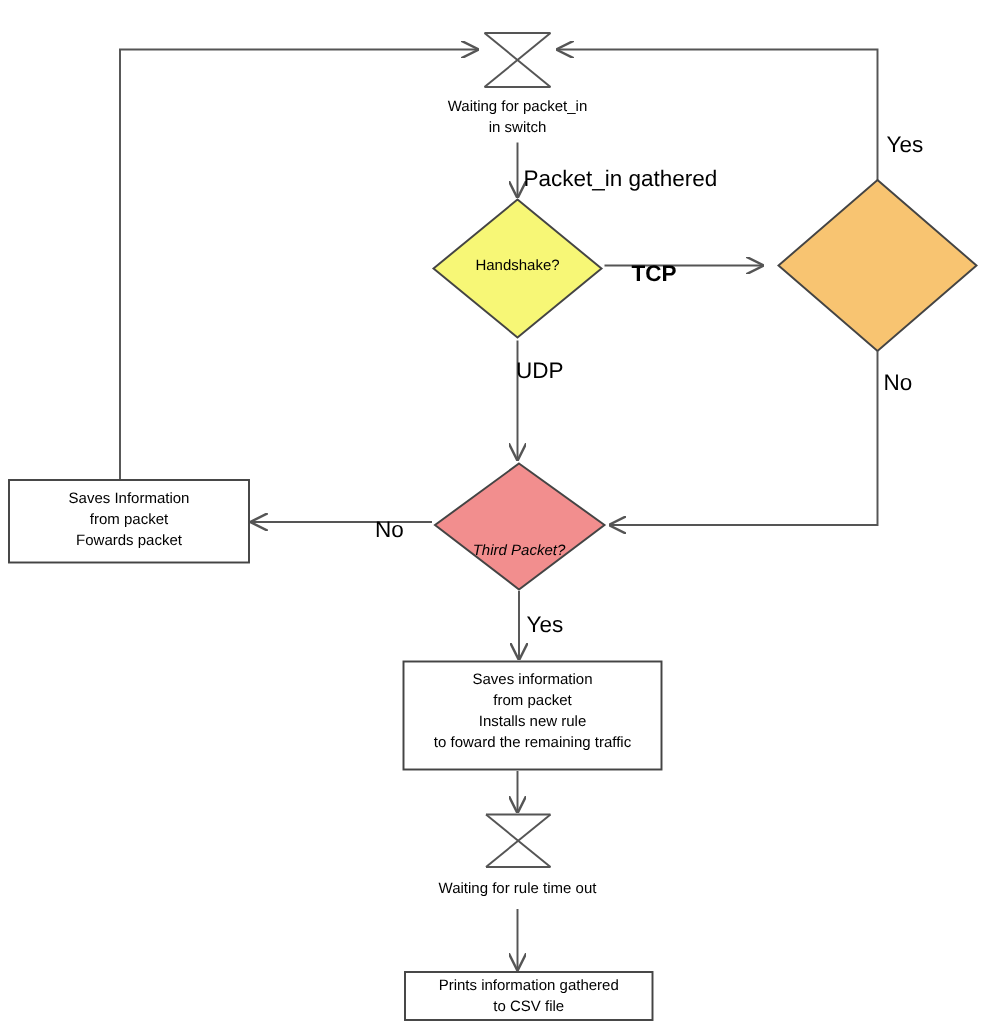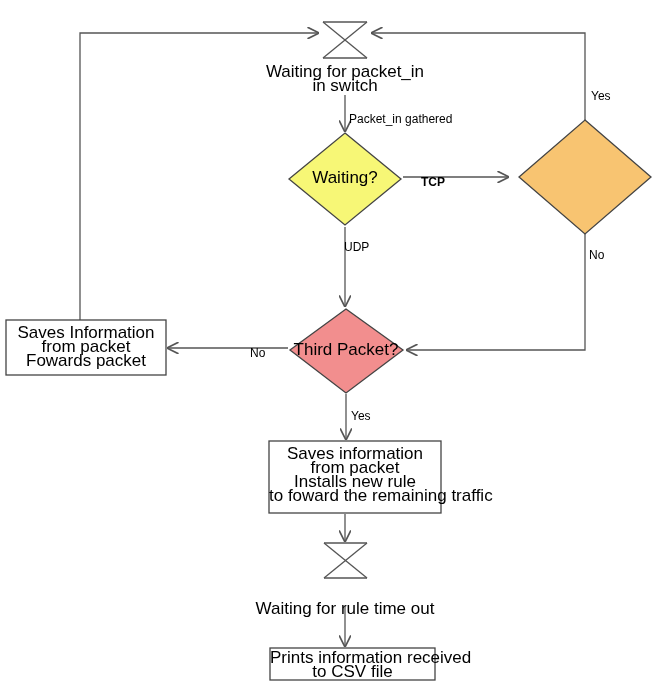--- a/index.html
+++ b/index.html
@@ -20,29 +20,29 @@
   }
   svg.flow {
     position: absolute;
     left: 0;
     top: 0;
     width: 664px;
     height: 686px;
   }
   .node-text {
     position: absolute;
-    font-size: 17px;
+    font-size: 10px;
     line-height: 14px;
     text-align: center;
     white-space: pre;
     color: #000;
   }
   .edge-label {
     position: absolute;
-    font-size: 12px;
+    font-size: 15px;
     line-height: 13px;
     color: #000;
     white-space: pre;
   }
 </style>
 </head>
 <body>
 
 <div id="canvas">
 
@@ -101,44 +101,44 @@
 
       <rect x="270" y="648" width="165" height="32" fill="#FFFFFF" stroke="#444444" stroke-width="1.3"></rect>
     </g>
   </svg>
 
   <div class="node-text" style="left:245px; top:65px; width:200px;">Waiting for packet_in
 in switch</div>
 
   <div class="edge-label" style="left:349px; top:113px;">Packet_in gathered</div>
 
-  <div class="node-text" style="left:285px; top:171px; width:120px;">Waiting?</div>
+  <div class="node-text" style="left:285px; top:171px; width:120px;">Handshake?</div>
 
   <div class="edge-label" style="left:421px; top:176px;font-weight:bold;">TCP</div>
 
   <div class="edge-label" style="left:591px; top:90px;">Yes</div>
 
 
   <div class="edge-label" style="left:589px; top:249px;">No</div>
 
   <div class="edge-label" style="left:344px; top:241px;text-align:center;">UDP</div>
 
-  <div class="node-text" style="left:286px; top:343px; width:120px;">Third Packet?</div>
+  <div class="node-text" style="left:286px; top:361px; width:120px;font-style:italic;">Third Packet?</div>
 
   <div class="edge-label" style="left:250px; top:347px;">No</div>
 
   <div class="node-text" style="left:6px; top:326px; width:160px;">Saves Information
 from packet
 Fowards packet</div>
 
   <div class="edge-label" style="left:351px; top:410px;">Yes</div>
 
   <div class="node-text" style="left:269px; top:447px; width:172px;">Saves information
 from packet
 Installs new rule
 to foward the remaining traffic</div>
 
-  <div class="node-text" style="left:245px; top:586px; width:200px;margin-top:16px;">Waiting for rule time out</div>
+  <div class="node-text" style="left:245px; top:586px; width:200px;">Waiting for rule time out</div>
 
-  <div class="node-text" style="left:270px; top:651px; width:165px;">Prints information received
+  <div class="node-text" style="left:270px; top:651px; width:165px;">Prints information gathered
 to CSV file</div>
 
 </div>
 
 </body></html>

